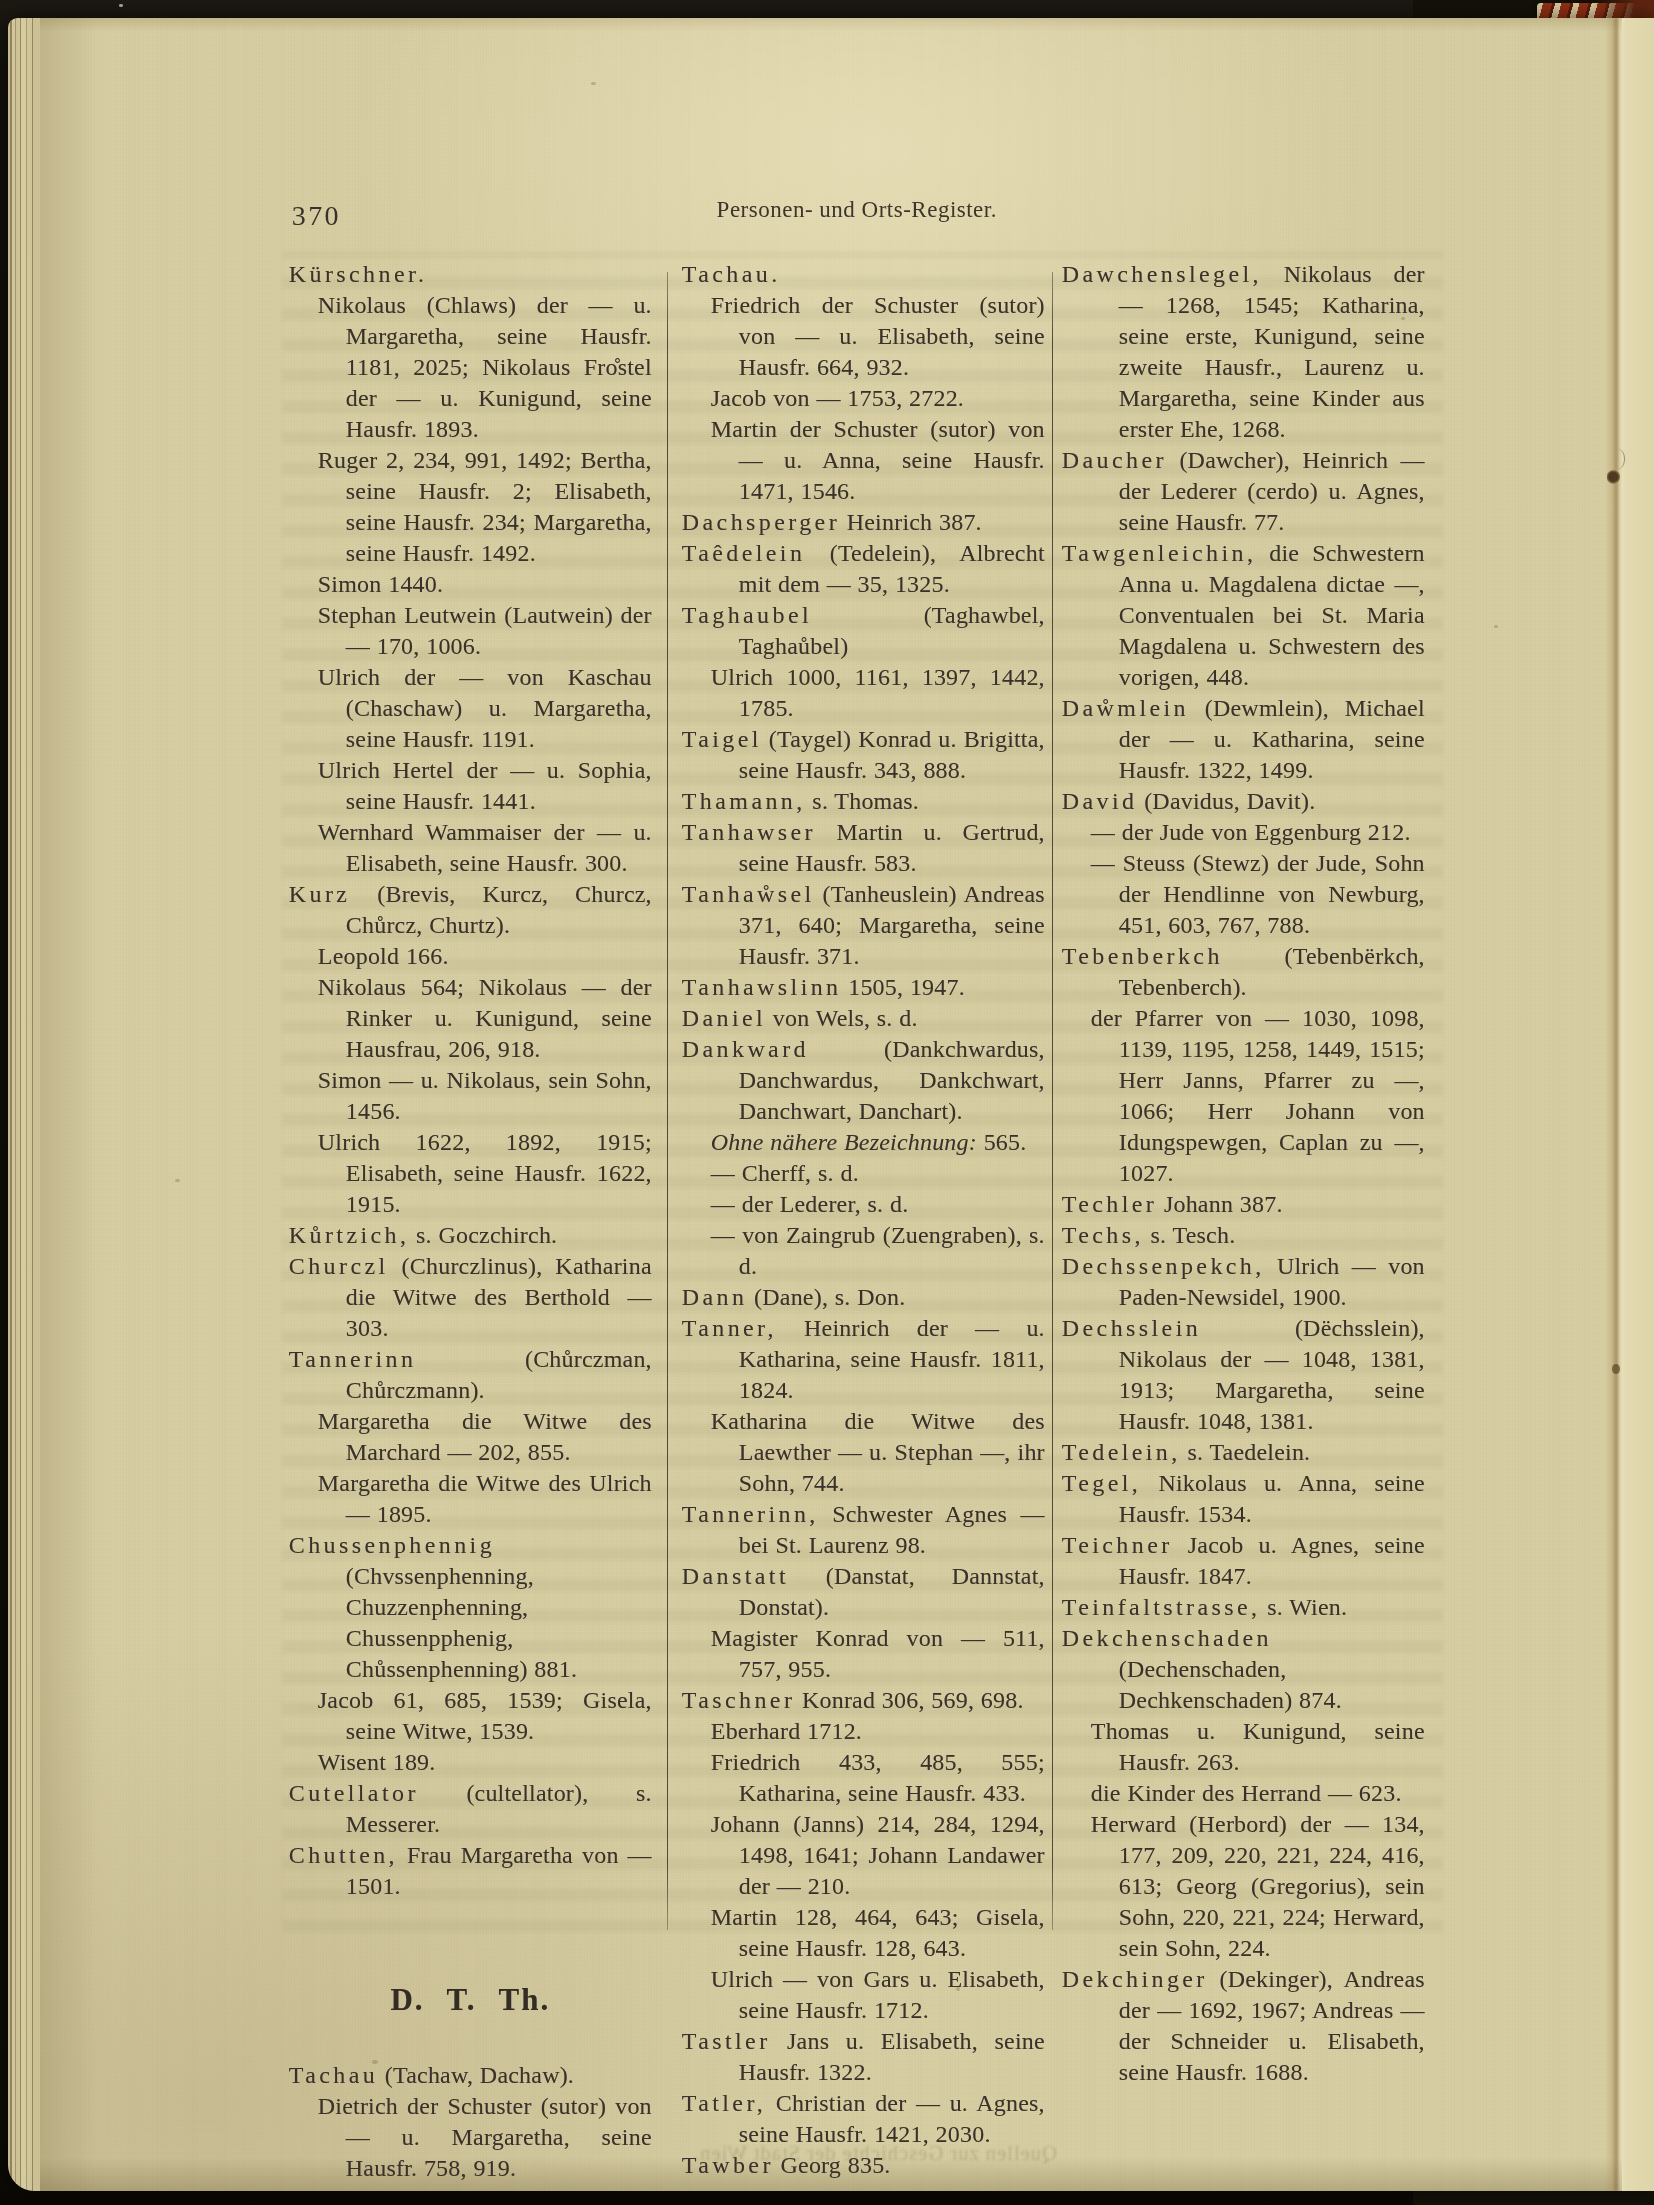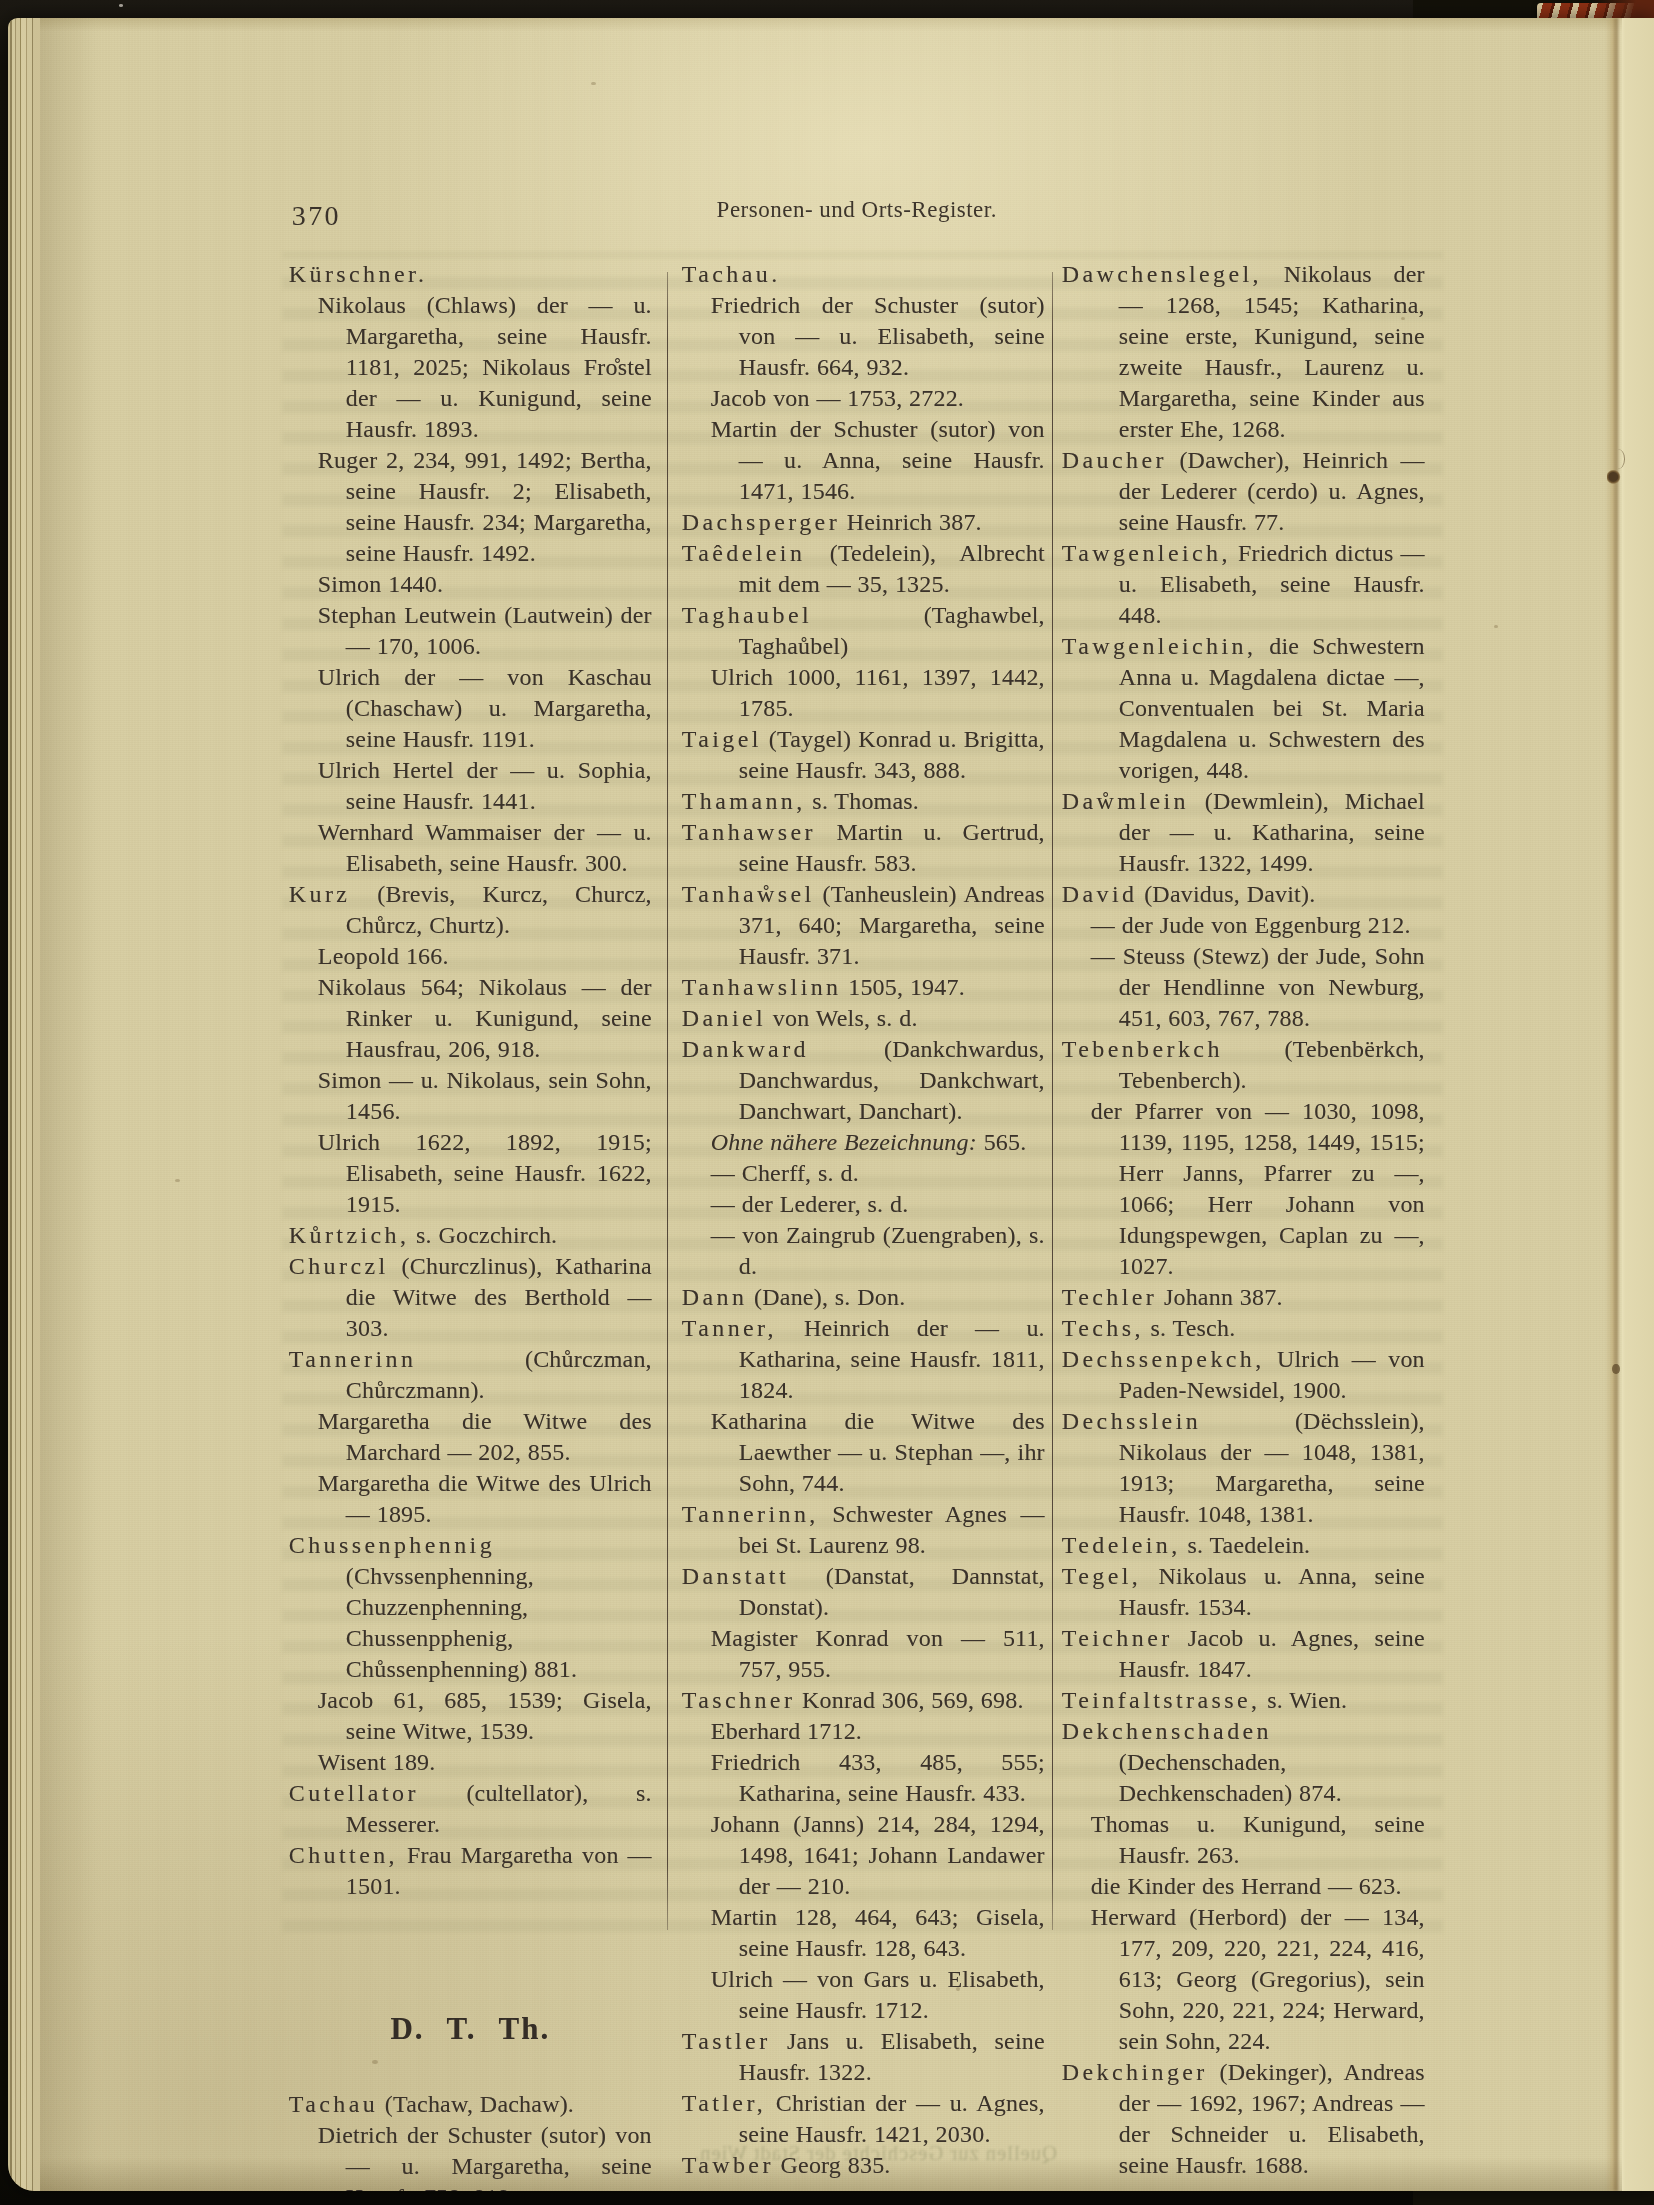--- a/index.html
+++ b/index.html
@@ -110,21 +110,21 @@
   .col p{
     margin:0;text-align:justify;
     font-size:24px;line-height:31px;letter-spacing:0.2px;word-spacing:0.5px;
     text-shadow:0 0 0.5px rgba(58,48,40,.25);
   }
   .col p.head{padding-left:57px;text-indent:-57px;}
   .col p.sub {padding-left:57px;text-indent:-28px;}
   .col p.section{
     text-align:center;padding-left:0;text-indent:0;
     font-size:31px;font-weight:bold;letter-spacing:2px;word-spacing:12.7px;
-    margin:111px 0 45px;color:#342d26;
+    margin:82px 0 45px;color:#342d26;
   }
   .term{letter-spacing:3.4px;}
   .col em{font-style:italic;letter-spacing:0.2px;}
   
   .bleed-block{
     position:absolute;left:274px;top:234px;width:1161px;height:1699px;
     background:repeating-linear-gradient(0deg,
       rgba(140,140,100,0) 0 18.6px, rgba(138,140,98,.10) 18.6px 31px);
     filter:blur(2px);pointer-events:none;
   }
@@ -230,21 +230,20 @@
           <p class="sub"><span>Johann (Janns) 214, 284, 1294, 1498, 1641; Johann Landawer der — 210.</span></p>
           <p class="sub"><span>Martin 128, 464, 643; Gisela, seine Hausfr. 128, 643.</span></p>
           <p class="sub"><span>Ulrich — von Gars u. Elisabeth, seine Hausfr. 1712.</span></p>
           <p class="head"><span class="term">Tastler</span><span> Jans u. Elisabeth, seine Hausfr. 1322.</span></p>
           <p class="head"><span class="term">Tatler,</span><span> Christian der — u. Agnes, seine Hausfr. 1421, 2030.</span></p>
           <p class="head"><span class="term">Tawber</span><span> Georg 835.</span></p>
         </div>
       <div class="col c3">
           <p class="head"><span class="term">Dawchenslegel,</span><span> Nikolaus der — 1268, 1545; Katharina, seine erste, Kunigund, seine zweite Hausfr., Laurenz u. Margaretha, seine Kinder aus erster Ehe, 1268.</span></p>
           <p class="head"><span class="term">Daucher</span><span> (Dawcher), Heinrich — der Lederer (cerdo) u. Agnes, seine Hausfr. 77.</span></p>
-          <p class="head"><span class="term">Tawgenleich,</span><span> Friedrich dictus — u. Elisabeth, seine Hausfr. 448.</span></p>
           <p class="head"><span class="term">Tawgenleichin,</span><span> die Schwestern Anna u. Magdalena dictae —, Conventualen bei St. Maria Magdalena u. Schwestern des vorigen, 448.</span></p>
           <p class="head"><span class="term">Daẘmlein</span><span> (Dewmlein), Michael der — u. Katharina, seine Hausfr. 1322, 1499.</span></p>
           <p class="head"><span class="term">David</span><span> (Davidus, Davit).</span></p>
           <p class="sub"><span>— der Jude von Eggenburg 212.</span></p>
           <p class="sub"><span>— Steuss (Stewz) der Jude, Sohn der Hendlinne von Newburg, 451, 603, 767, 788.</span></p>
           <p class="head"><span class="term">Tebenberkch</span><span> (Tebenbërkch, Tebenberch).</span></p>
           <p class="sub"><span>der Pfarrer von — 1030, 1098, 1139, 1195, 1258, 1449, 1515; Herr Janns, Pfarrer zu —, 1066; Herr Johann von Idungspewgen, Caplan zu —, 1027.</span></p>
           <p class="head"><span class="term">Techler</span><span> Johann 387.</span></p>
           <p class="head"><span class="term">Techs,</span><span> s. Tesch.</span></p>
           <p class="head"><span class="term">Dechssenpekch,</span><span> Ulrich — von Paden-Newsidel, 1900.</span></p>

